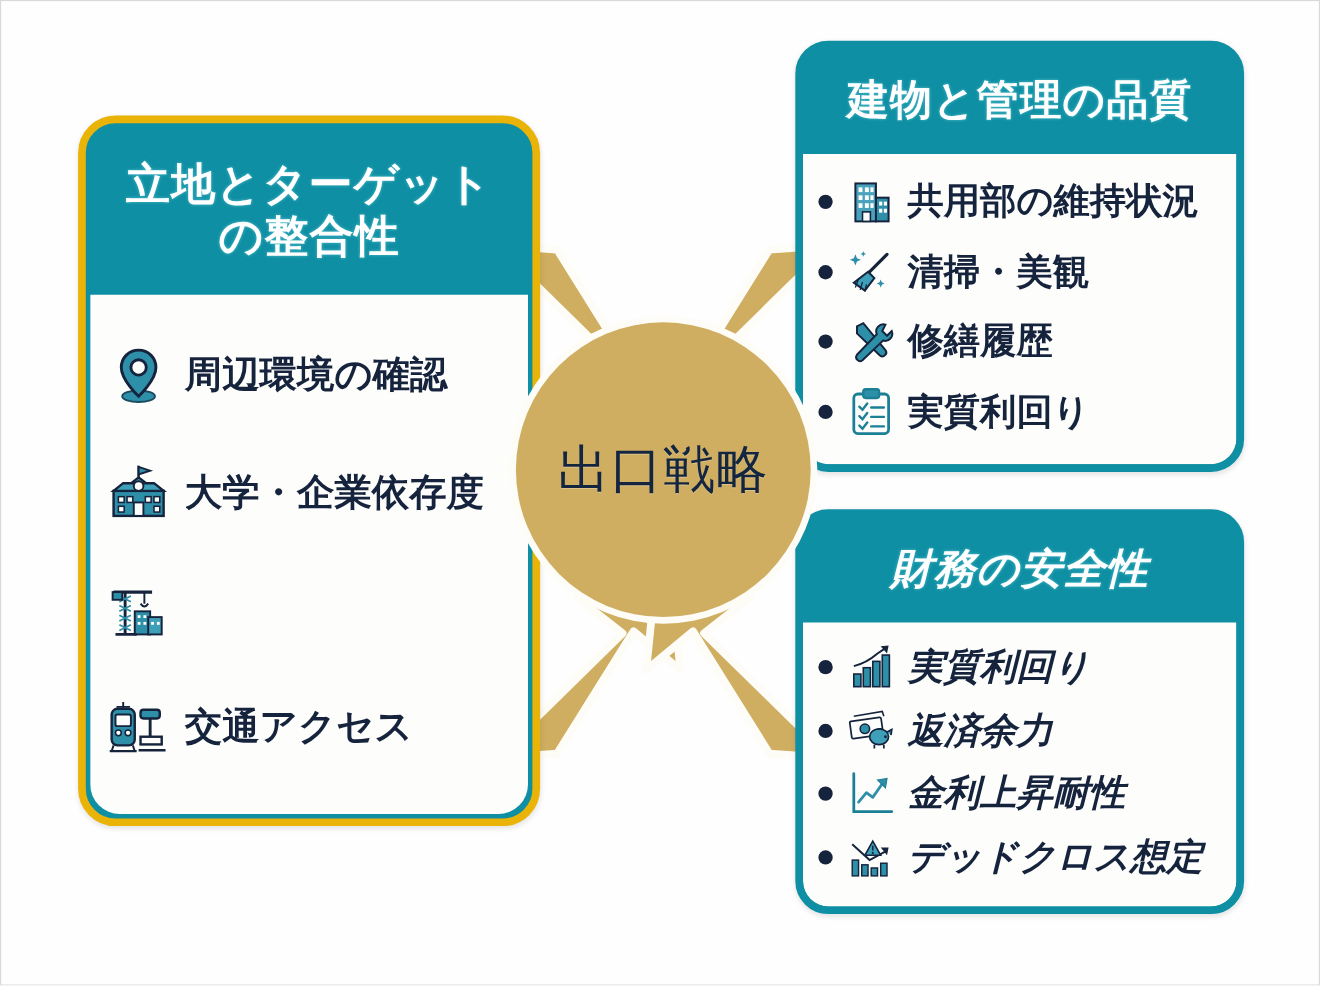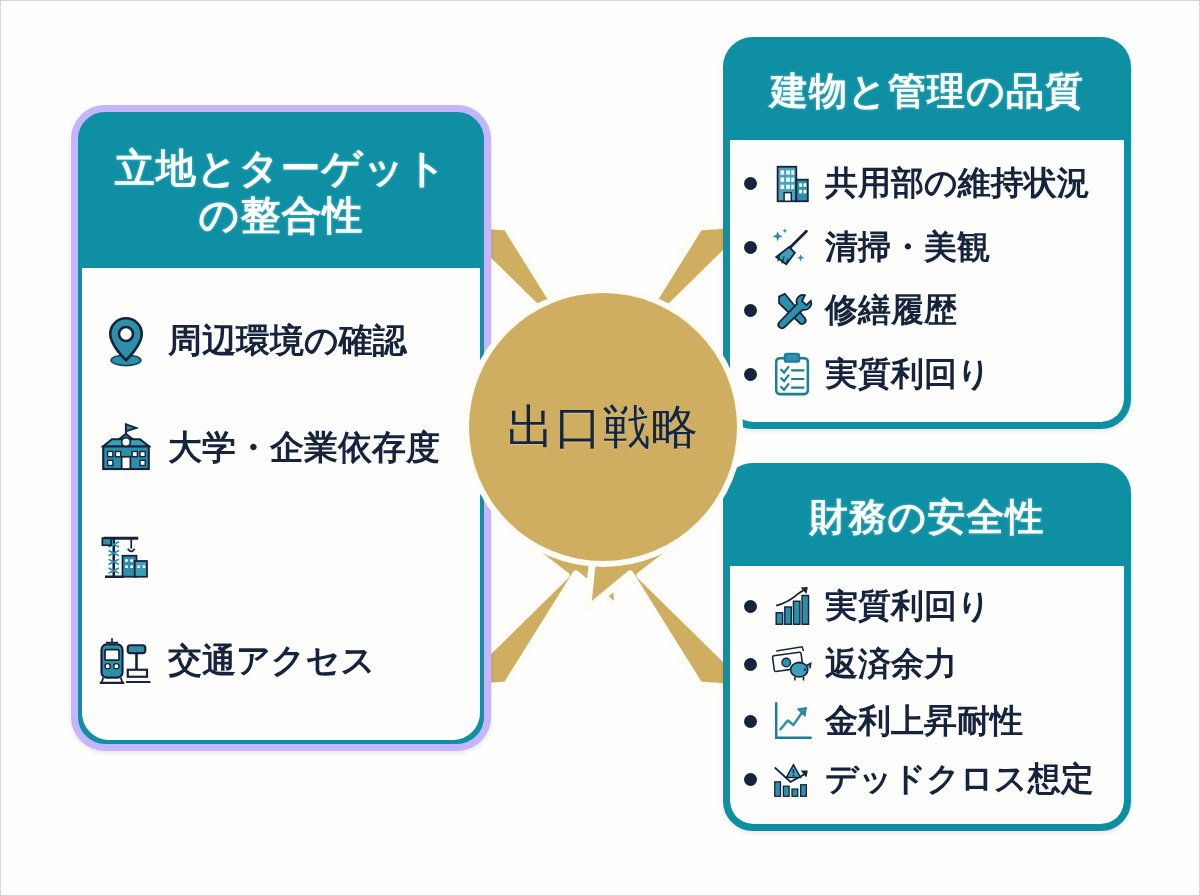--- a/index.html
+++ b/index.html
@@ -36,21 +36,21 @@
     color:#14253f;
     font-size:47px;font-weight:normal;letter-spacing:1px;
     text-shadow:0 1px 0 rgba(255,255,255,.25);
   }
 
   
   .card{position:absolute;box-sizing:border-box;z-index:3;}
 
   .card-left{
     left:70px;top:104px;width:420px;height:646px;
-    border:7px solid #c4b5fd;
+    border:7px solid #eab308;
     border-radius:34px;
     background:#0f8fa3;
     padding:4px;
     box-shadow:0 2px 5px rgba(0,0,0,.10);
   }
   .card-left-inner{
     width:100%;height:100%;
     border-radius:27px;
     background:#0f8fa3;
     overflow:hidden;
@@ -58,21 +58,21 @@
   }
   .card-right{
     border:7px solid #0f8fa3;
     border-radius:30px;
     background:#0f8fa3;
     overflow:hidden;
     display:flex;flex-direction:column;
     box-shadow:0 2px 5px rgba(0,0,0,.10);
   }
   .card-tr{left:722px;top:36px;width:408px;height:392px;}
-  .card-br{left:722px;top:462px;width:408px;height:368px;}
+  .card-br{left:722px;top:462px;width:408px;height:368px;font-style:italic;}
 
   .card-head{
     color:#ffffff;
     font-weight:bold;
     text-align:center;
     letter-spacing:1px;
     display:flex;align-items:center;justify-content:center;
     flex:0 0 auto;
     text-shadow:0 0 3px rgba(140,230,240,.55);
   }

